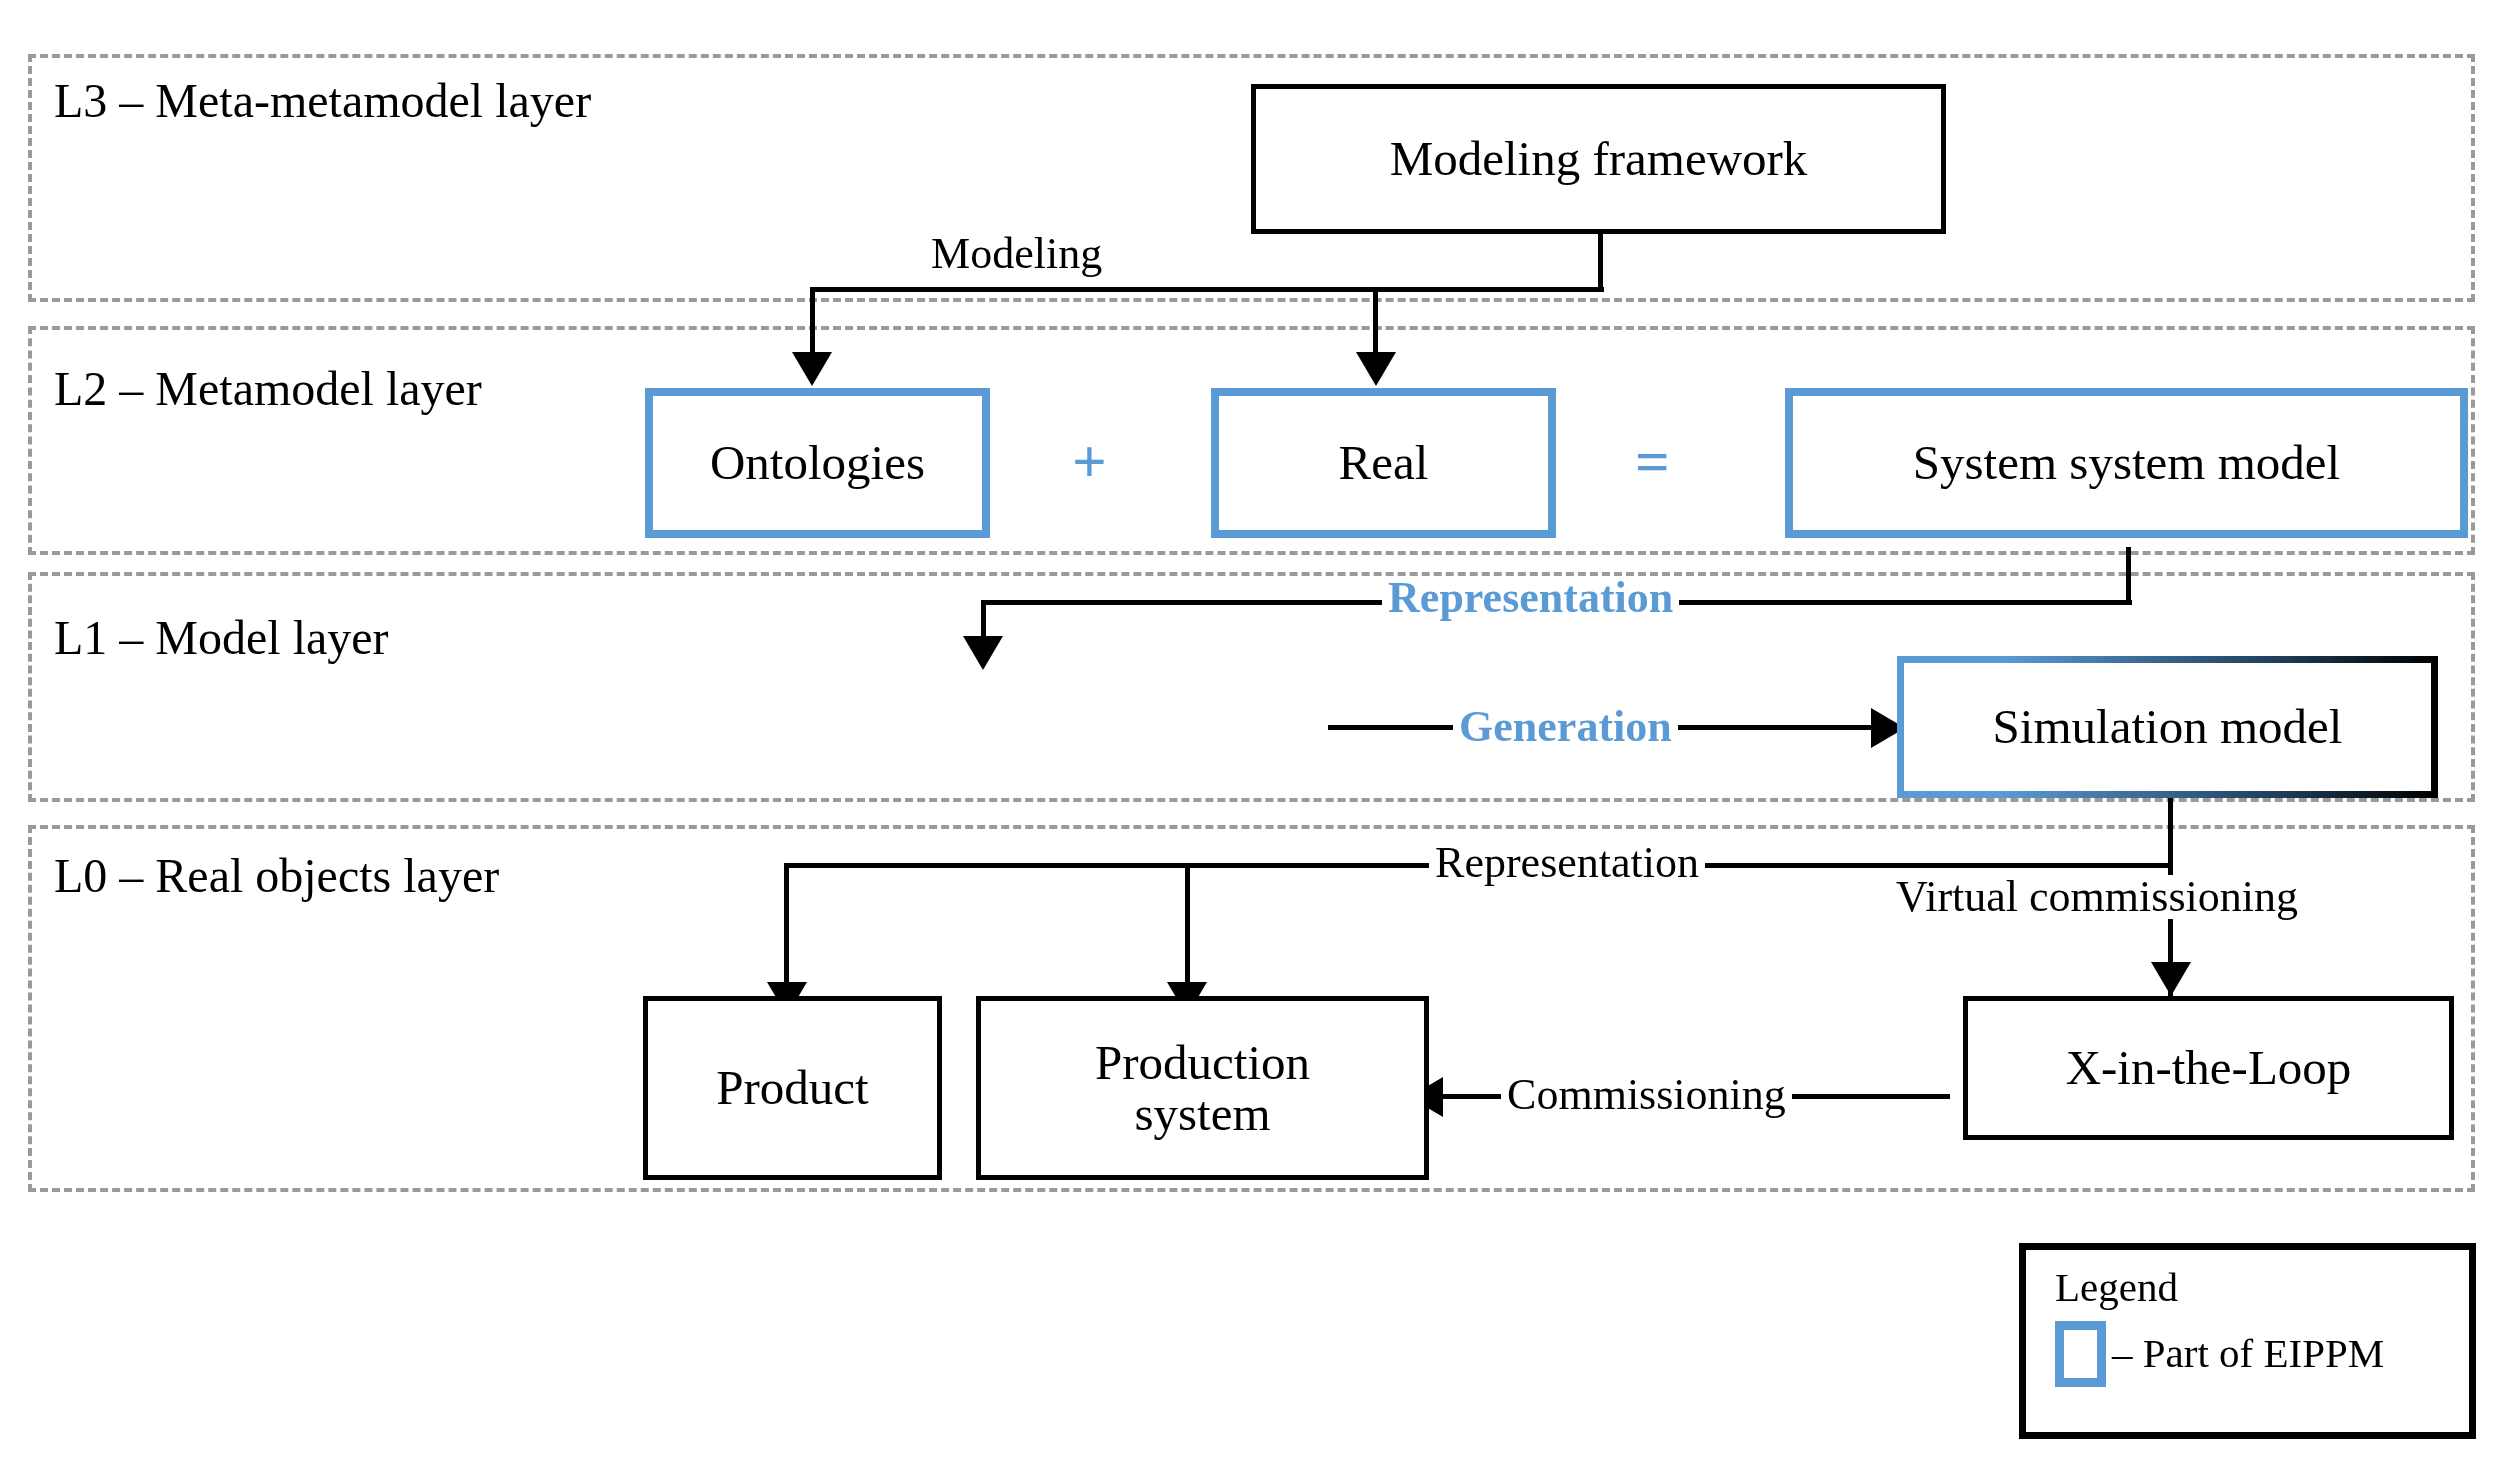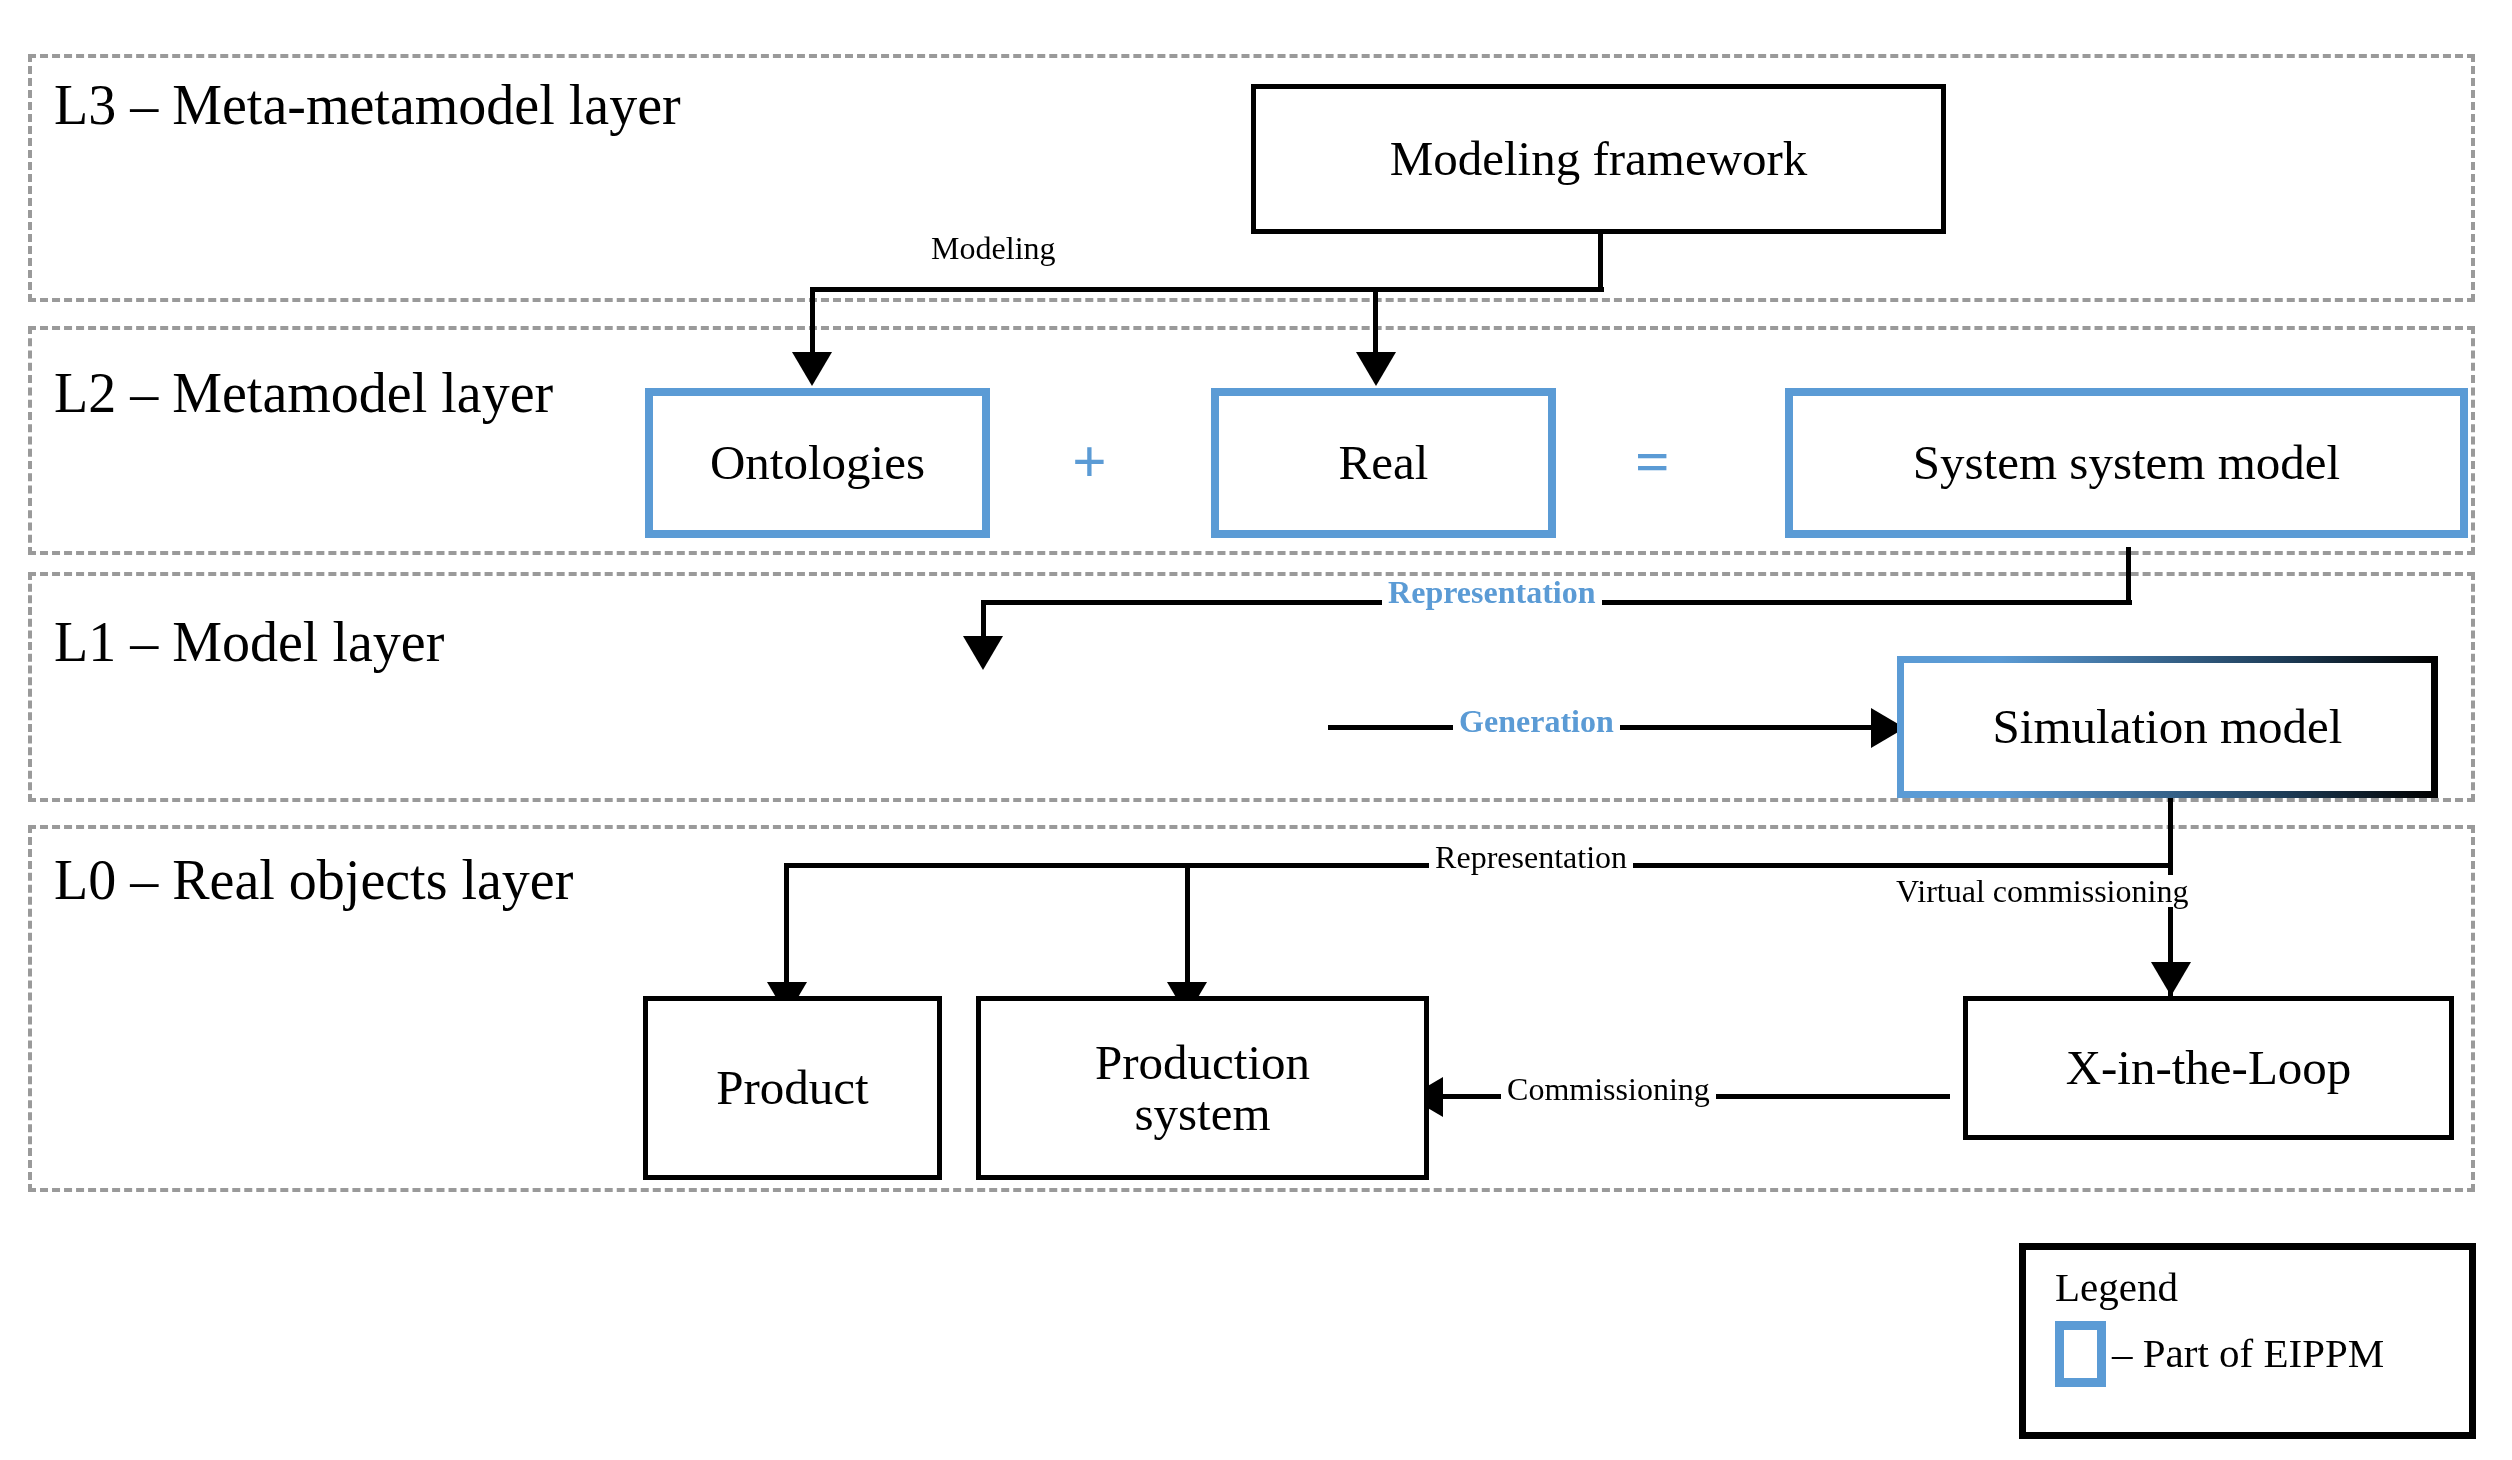--- a/index.html
+++ b/index.html
@@ -2,21 +2,21 @@
 <html style="font-size:12.3px"><head>
 <meta charset="utf-8">
 <style>
   html,body{margin:0;padding:0;background:#ffffff;}
   body{width:2512px;height:1461px;position:relative;
        font-family:"Liberation Serif","DejaVu Serif",serif;color:#000;}
   #stage{position:absolute;left:0;top:0;width:2512px;height:1461px;overflow:hidden;}
 
   
   .layer{position:absolute;border:4.6px dashed #9a9a9a;box-sizing:border-box;}
-  .layer-label{position:absolute;font-size:56px;line-height:1;white-space:nowrap;}
+  .layer-label{position:absolute;font-size:48px;line-height:1;white-space:nowrap;}
 
   
   .node{position:absolute;box-sizing:border-box;background:#fff;
         display:flex;align-items:center;justify-content:center;text-align:center;
         font-size:49px;line-height:1.05;z-index:5;}
   .node.black{border:5.4px solid #000;}
   .node.blue{border:8.4px solid #5B9BD5;}
   .node.grad{border:7px solid #000;
              border-image:linear-gradient(to right,#5B9BD5 0%,#5B9BD5 18%,#1d3c57 72%,#000 100%) 1;}
 
@@ -27,21 +27,21 @@
            border-left:20px solid transparent;border-right:20px solid transparent;
            border-top:34px solid #000;}
   .arrow-l{position:absolute;width:0;height:0;z-index:4;
            border-top:20px solid transparent;border-bottom:20px solid transparent;
            border-right:34px solid #000;}
   .arrow-r{position:absolute;width:0;height:0;z-index:4;
            border-top:20px solid transparent;border-bottom:20px solid transparent;
            border-left:34px solid #000;}
 
   
-  .elabel{position:absolute;font-size:32px;line-height:1;white-space:nowrap;
+  .elabel{position:absolute;font-size:44px;line-height:1;white-space:nowrap;
           background:#fff;padding:0 6.1px;z-index:6;}
   .elabel.blue{color:#5B9BD5;font-weight:bold;}
 
   
   .op{position:absolute;color:#5B9BD5;font-size:61px;font-weight:bold;line-height:1;z-index:6;}
 
   
   #legend{position:absolute;border:7px solid #000;background:#fff;box-sizing:border-box;z-index:8;}
   #legend .ltitle{position:absolute;left:29px;top:17px;font-size:41px;line-height:1;}
   #legend .lswatch{position:absolute;left:29px;top:71px;width:51px;height:66px;

